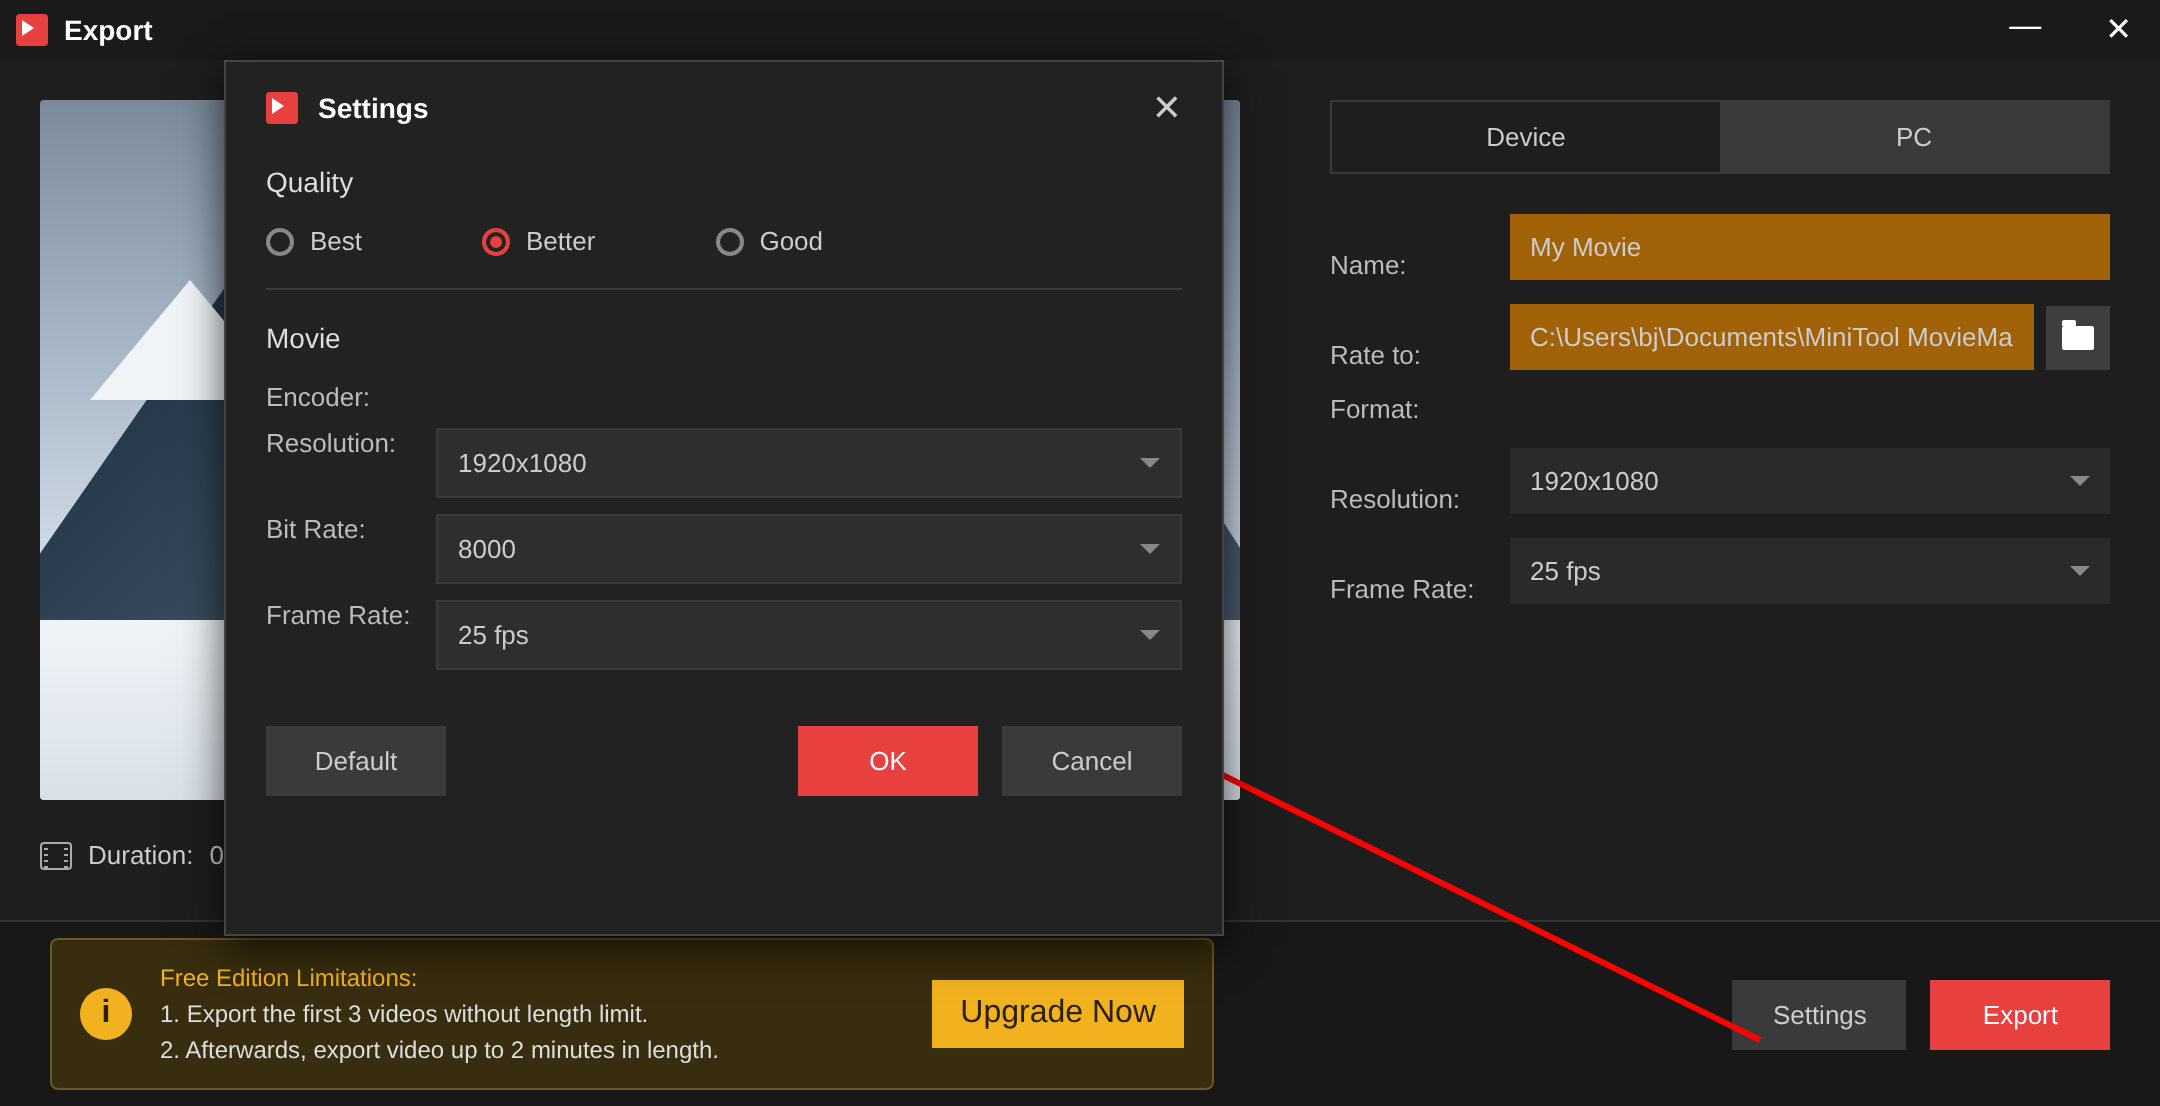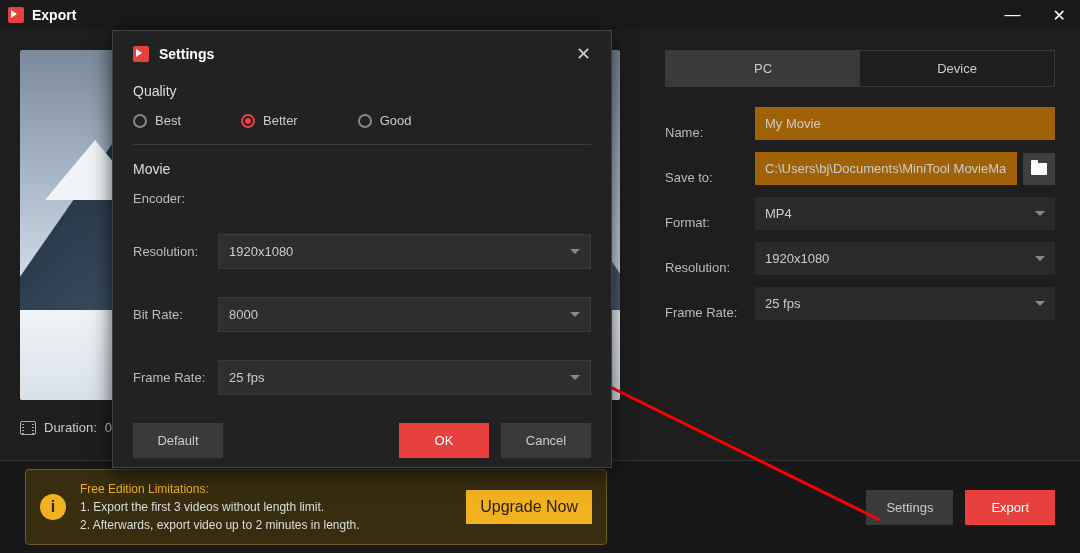--- a/index.html
+++ b/index.html
@@ -51,21 +51,21 @@
 .modal-head .app-icon{margin-right:10px}
 .modal-title{flex:1;color:#fff;font-weight:bold;font-size:14px}
 .close-x{color:#ccc;font-size:18px;cursor:pointer}
 .sect{color:#ddd;font-size:14px;margin:8px 0 14px 0}
 .radio-row{display:flex;margin-bottom:1px;align-items:flex-end}
 .radio-opt{display:flex;align-items:center;gap:8px;margin-right:60px;cursor:pointer}
 .radio{width:14px;height:14px;border:2px solid #888;border-radius:50%;display:flex;align-items:center;justify-content:center}
 .radio.sel{border-color:#e8403f}
 .radio.sel::after{content:"";width:6px;height:6px;background:#e8403f;border-radius:50%}
 .divider{height:1px;background:#3a3a3a;margin:16px 0}
-.mrow{display:flex;align-items:center;margin-bottom:28px}
+.mrow{display:flex;align-items:flex-start;margin-bottom:8px}
 .mlabel{width:85px;color:#bbb}
 .mselect{flex:1;background:#2e2e2e;border:1px solid #3a3a3a;padding:9px 10px;color:#ccc;display:flex;justify-content:space-between;align-items:center;cursor:pointer}
 .modal-btns{display:flex;justify-content:space-between;margin-top:28px}
 .mbtn{width:90px;padding:10px 0;border:none;cursor:pointer;font-size:13px;text-align:center}
 .mbtn-default{background:#3a3a3a;color:#ccc}
 .mbtn-ok{background:#e8403f;color:#fff;margin-left:auto;margin-right:12px}
 .mbtn-cancel{background:#3a3a3a;color:#ccc}
 
 .arrow{position:absolute;z-index:5;pointer-events:none}
 </style>
@@ -93,40 +93,36 @@
       <div class="slope"></div>
     </div>
     <div class="duration-row">
       <div class="film-icon"></div>
       <span>Duration:</span>
       <span>0</span>
     </div>
   </div>
   <div class="right">
     <div class="tabs">
+      <div class="tab">Device</div>
       <div class="tab sel">PC</div>
-      <div class="tab">Device</div>
     </div>
     <div class="form-row">
       <div class="form-label">Name:</div>
       <input class="form-input" value="My Movie" style="">
     </div>
     <div class="form-row">
-      <div class="form-label">Save to:</div>
+      <div class="form-label">Rate to:</div>
       <input class="form-input" value="C:\Users\bj\Documents\MiniTool MovieMaker\outp" style="">
       <div class="folder-btn">
           <div class="folder-icon"></div>
         </div>
     </div>
     <div class="form-row">
       <div class="form-label">Format:</div>
-      <div class="select">
-          <span>MP4</span>
-          <span class="chevron"></span>
-        </div>
     </div>
     <div class="form-row">
       <div class="form-label">Resolution:</div>
       <div class="select">
           <span>1920x1080</span>
           <span class="chevron"></span>
         </div>
     </div>
     <div class="form-row">
       <div class="form-label">Frame Rate:</div>

